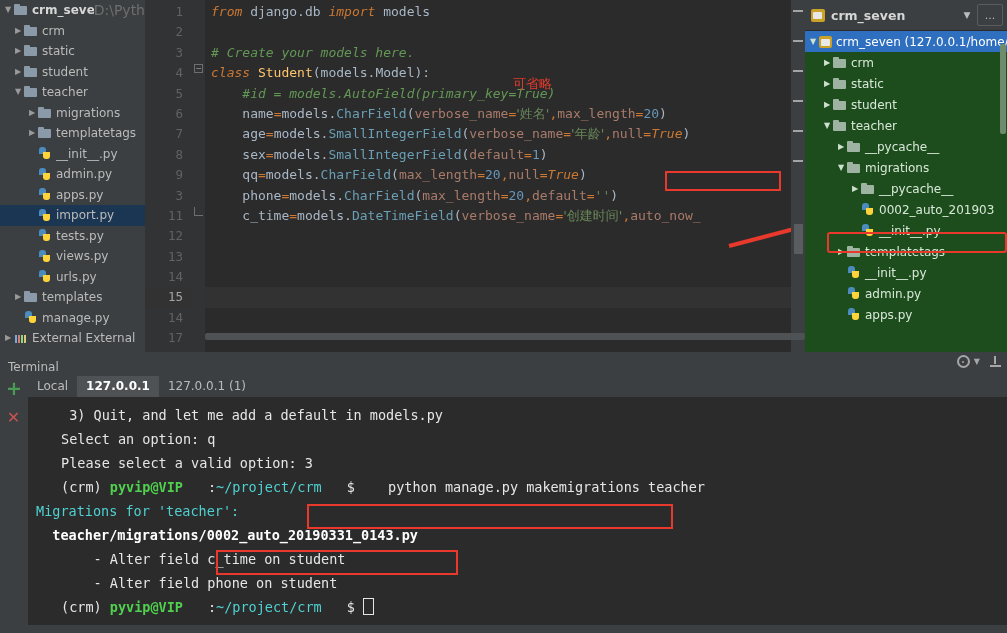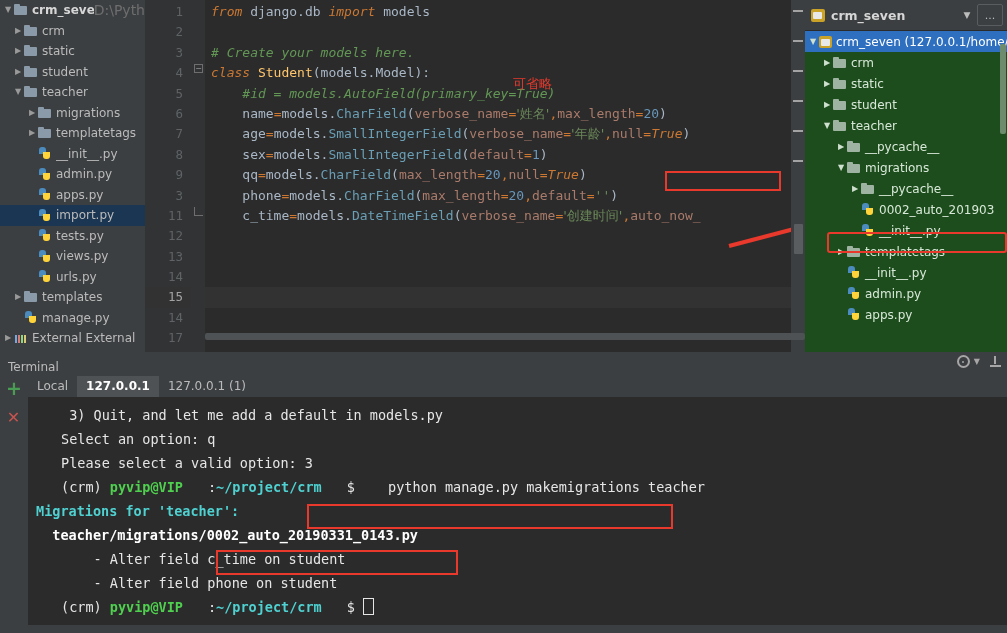--- a/index.html
+++ b/index.html
@@ -275,21 +275,21 @@
     font-family:"DejaVu Sans Mono", monospace;
     font-size:13.5px;
     color:#e6e6e6;
     padding: 6px 0 0 8px;
     box-sizing:border-box;
     overflow:hidden;
     white-space: pre;
   }
   .tl { height: 24px; line-height: 24px; }
   .t-green { color:#4fd14f; font-weight:bold; }
-  .t-cyan { color:#4fd1d1; font-weight:bold; }
+  .t-cyan { color:#4fd1d1; font-weight:normal; }
   .t-white { color:#e6e6e6;margin-left:25px; }
   .t-bold { color:#ffffff; font-weight:bold; }
   .cursor-block {
     display:inline-block; width:9px; height:15px;
     border:1px solid #e6e6e6; vertical-align:-3px;
   }
   #status-strip {
     position:absolute; left:0; bottom:0; width:1007px; height:8px;
     background:#3c3f41;
   }

